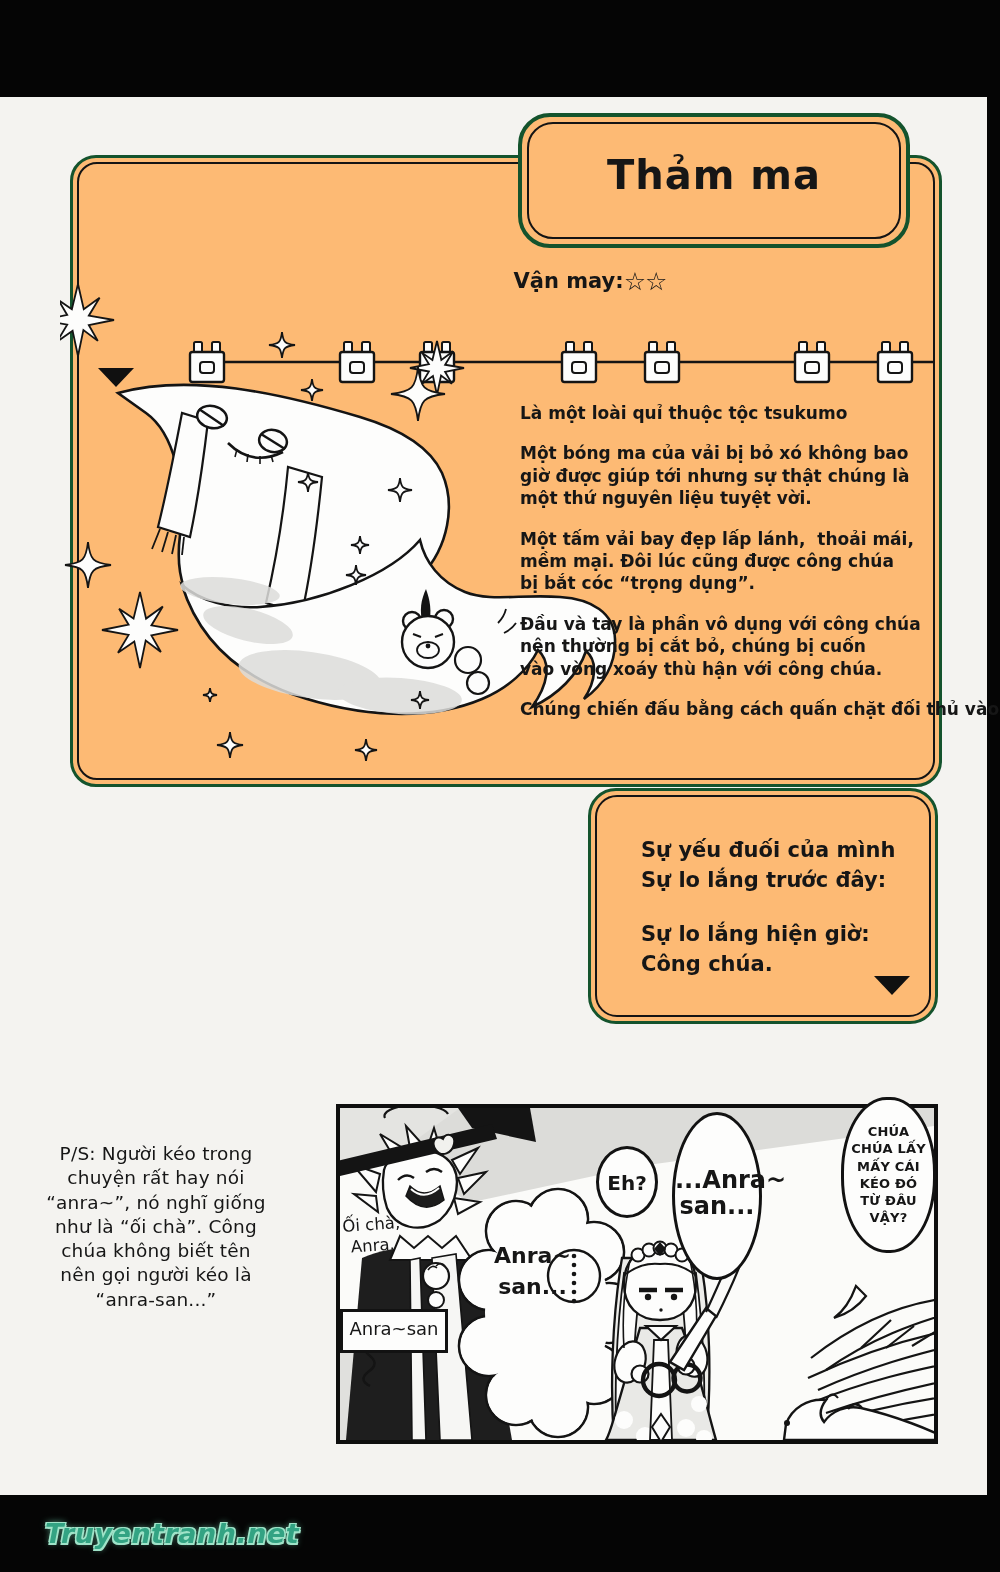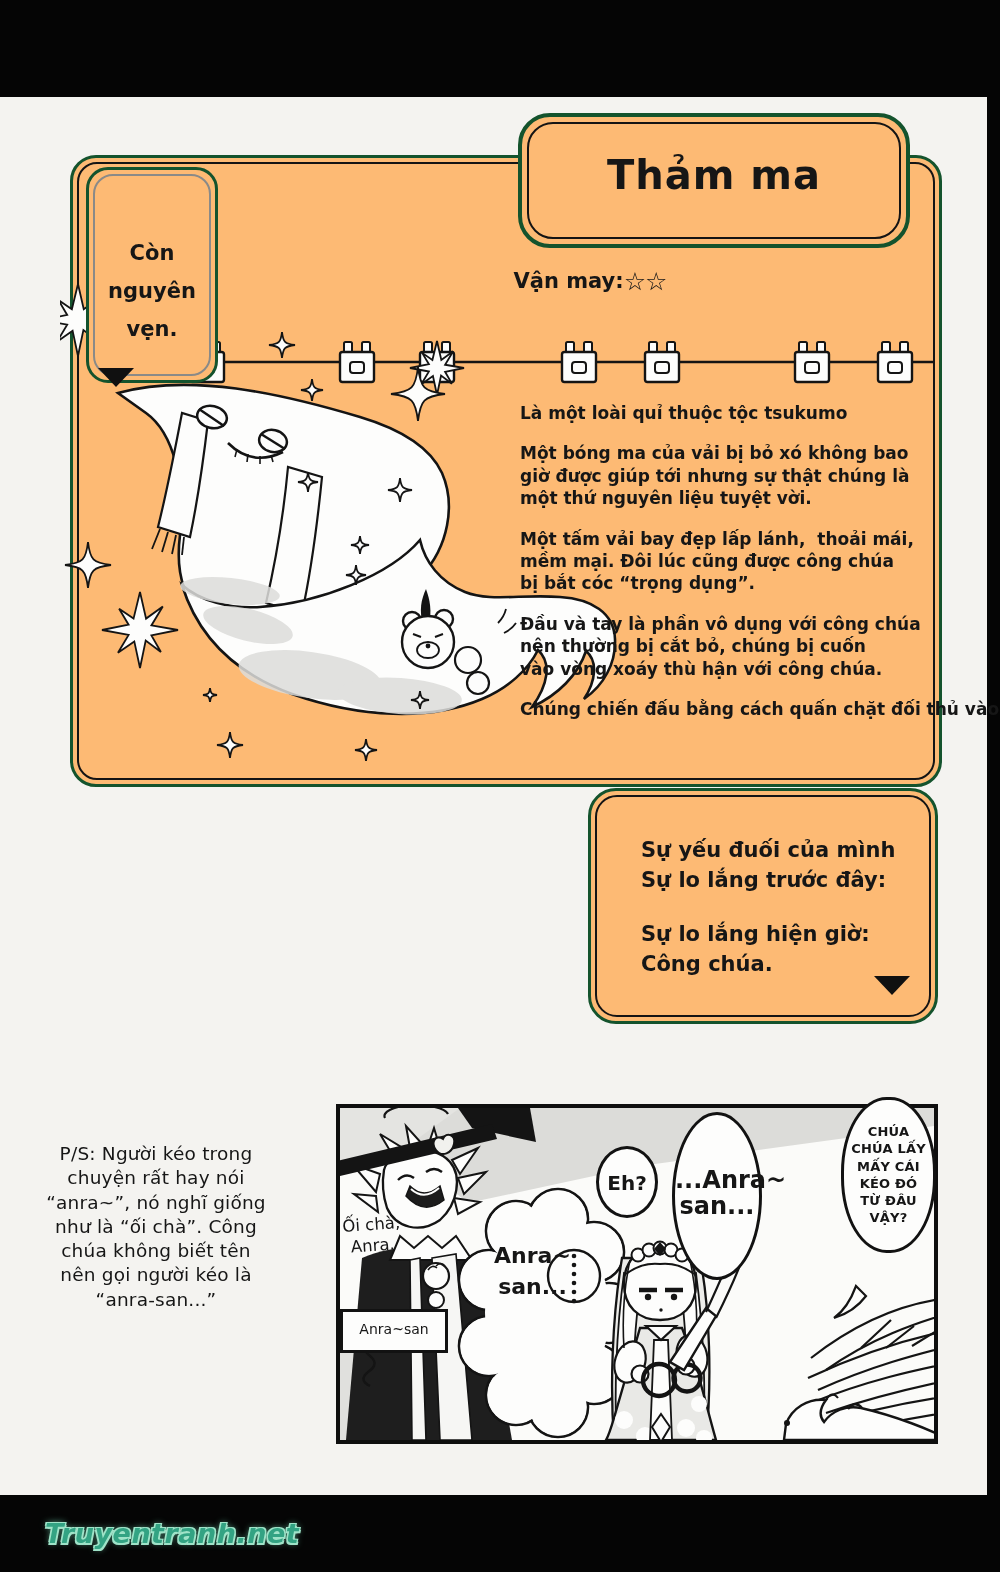--- a/index.html
+++ b/index.html
@@ -25,21 +25,21 @@
   .worrytxt{font-size:21px;font-weight:700;line-height:30px;}
   .wgap{height:24px;}
   .psnote{width:256px;text-align:center;font-size:18.5px;font-weight:500;line-height:24.3px;letter-spacing:.2px;}
   
   .panel{position:absolute;left:336px;top:1104px;width:602px;height:340px;background:#fbfbf9;
          border:4px solid #0e0e0e;box-sizing:border-box;}
   .bubble{position:absolute;background:#fdfdfc;border:3px solid #121212;border-radius:50%;
           text-align:center;box-sizing:border-box;}
   .btxt{font-weight:600;}
   .namelabel{position:absolute;background:#fdfdfc;border:3px solid #121212;text-align:center;
-             font-size:14px;font-weight:500;line-height:34px;}
+             font-size:18px;font-weight:500;line-height:34px;}
   .handw{position:absolute;font-size:16.5px;font-weight:500;line-height:21px;text-align:center;
          transform:rotate(-4deg);}
   .qlines{font-size:13px;font-weight:600;line-height:17.3px;letter-spacing:.2px;}
   .watermark{position:absolute;left:45px;top:1518px;font-size:27px;font-weight:800;font-style:italic;
              color:#33a383;letter-spacing:.5px;
              text-shadow:-1.5px -1.5px 0 #9fe3c8,1.5px -1.5px 0 #9fe3c8,-1.5px 1.5px 0 #9fe3c8,1.5px 1.5px 0 #9fe3c8,0 0 7px #6cc9a8;}
   svg{display:block;}
 </style>
 </head>
 <body>
@@ -149,28 +149,20 @@
       <use href="#sp" transform="translate(296,420) scale(10)"></use>
       <use href="#sp" transform="translate(150,540) scale(7)"></use>
     </g>
   </svg>
 
   <div class="dbox titlebox" style="left:518px;top:113px;width:384px;height:127px;">
     <div class="inner"></div>
     <div class="title">Thảm ma</div>
   </div>
 
-  <div class="dbox condbox" style="left:86px;top:167px;width:126px;height:210px;border-radius:22px;">
-    <div class="inner"></div>
-    <div class="cond">
-      <div>Còn</div>
-      <div>nguyên</div>
-      <div>vẹn.</div>
-    </div>
-  </div>
   <div class="tri abs" style="left:98px;top:368px;"></div>
 
   <div class="stats abs" style="left:420px;top:267px;">
     <div>
       <span>Vận may:</span><span class="stars">☆☆</span>
     </div>
   </div>
 
   <div class="desc abs" style="left:520px;top:402px;">
     <div class="para">

